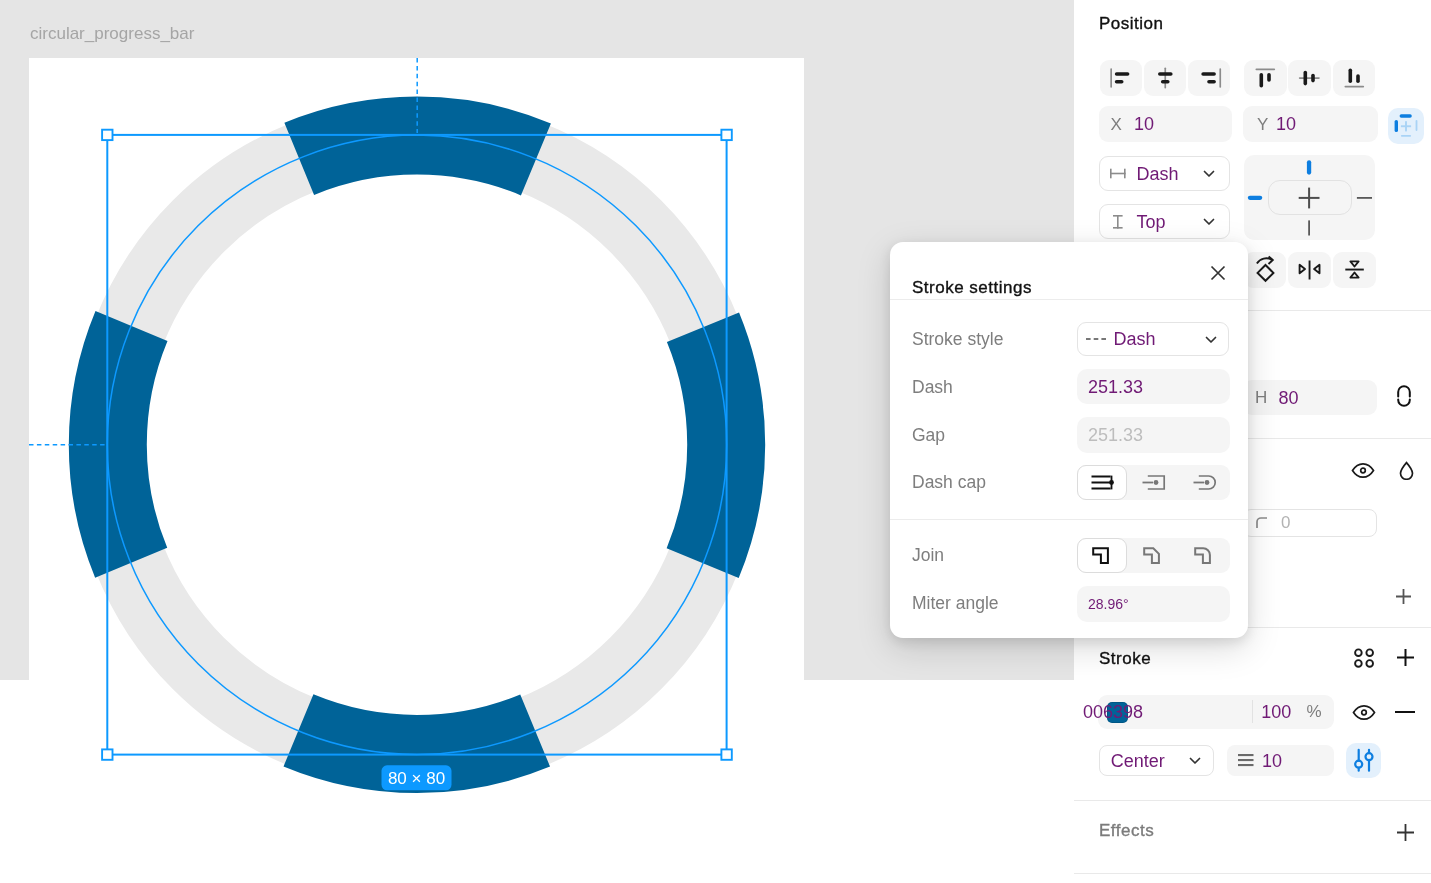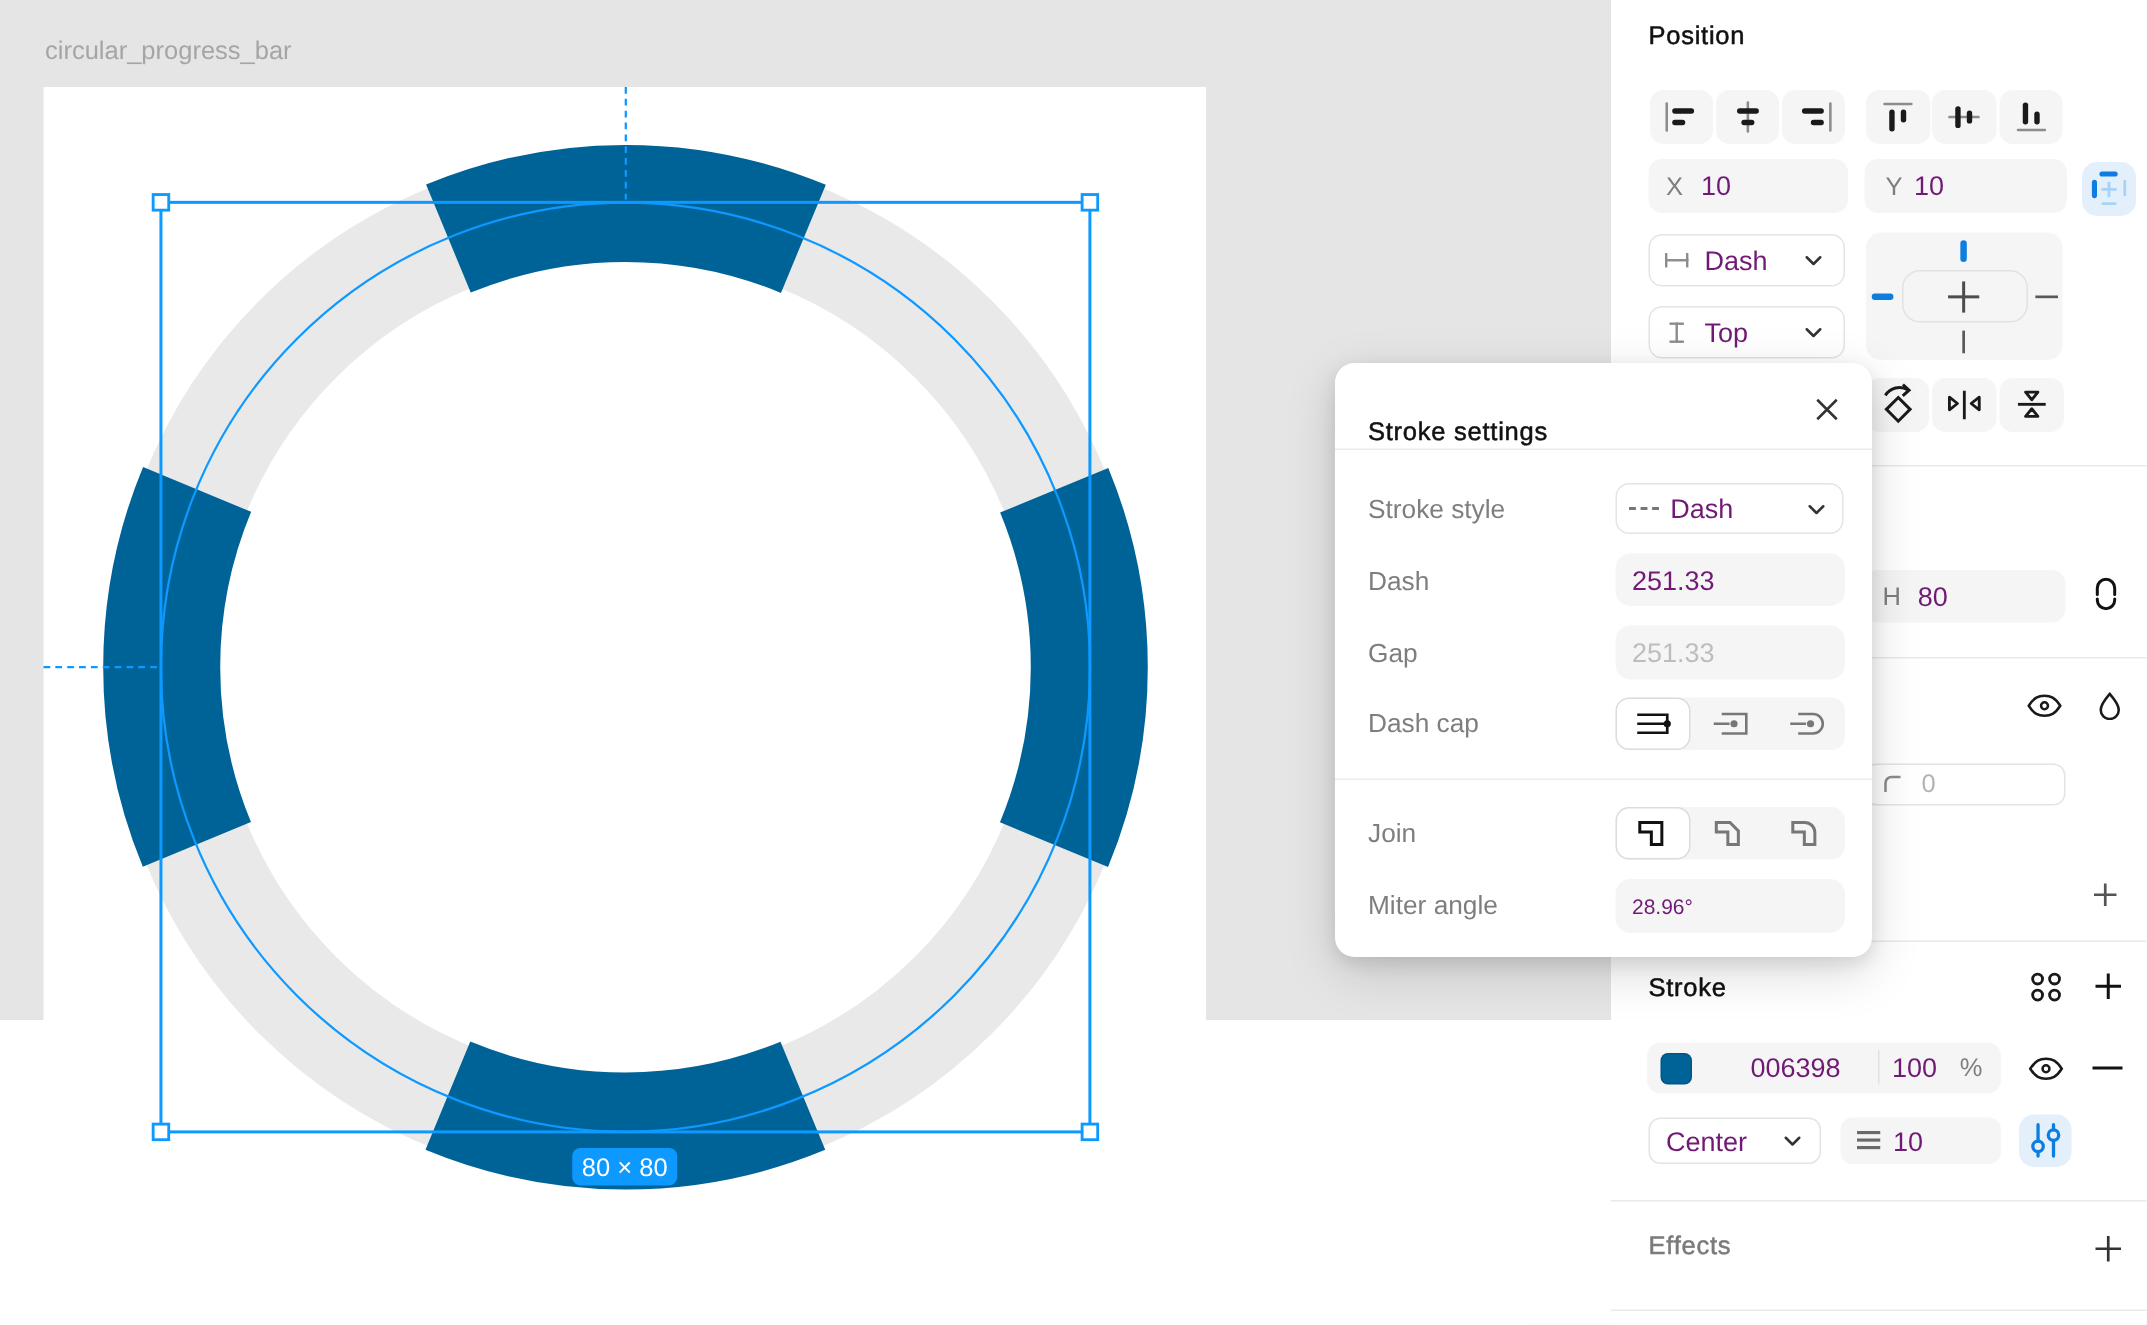--- a/index.html
+++ b/index.html
@@ -203,21 +203,21 @@
   <circle cx="17.7" cy="6.7" r="3.3" stroke="#1a1a1a" stroke-width="1.9"></circle>
   <circle cx="6.4" cy="17.4" r="3.3" stroke="#1a1a1a" stroke-width="1.9"></circle>
   <circle cx="17.7" cy="17.4" r="3.3" stroke="#1a1a1a" stroke-width="1.9"></circle>
 </svg>
 <svg class="abs" style="left:1396px;top:648px;" width="19" height="19" fill="none">
   <path d="M9.5,1 V18 M1,9.5 H18" stroke="#111" stroke-width="2"></path>
 </svg>
 
 <div class="inp" style="left:1098px;top:695px;width:236px;height:33.5px;"></div>
 <div class="abs" style="left:1106.5px;top:702px;width:21px;height:20.5px;background:#006398;border-radius:5px;box-shadow:inset 0 0 0 1px rgba(0,0,0,0.12);"></div>
-<div class="abs val" style="left:1167px;top:702.6px;font-size:18px;line-height:18px;">006398</div>
+<div class="abs val" style="left:1083px;top:702.6px;font-size:18px;line-height:18px;">006398</div>
 <div class="abs" style="left:1252px;top:700px;width:1px;height:23px;background:#e2e2e2;"></div>
 <div class="abs val" style="left:1261.3px;top:702.6px;font-size:18px;line-height:18px;">100</div>
 <div class="abs lbl" style="left:1306.5px;top:703.4px;font-size:17px;line-height:17px;">%</div>
 <svg class="abs" style="left:1352px;top:704px;" width="24" height="17" fill="none">
   <path d="M1.5,8.5 C5,3 8,1.8 12,1.8 C16,1.8 19,3 22.5,8.5 C19,14 16,15.2 12,15.2 C8,15.2 5,14 1.5,8.5 Z" stroke="#1a1a1a" stroke-width="1.7"></path>
   <circle cx="12" cy="8.5" r="2.3" stroke="#1a1a1a" stroke-width="1.7"></circle>
 </svg>
 <div class="abs" style="left:1395px;top:710.5px;width:20px;height:2.2px;background:#111;"></div>
 
 <div class="dd" style="left:1099px;top:745px;width:115px;height:31px;border-radius:8px;"></div>

